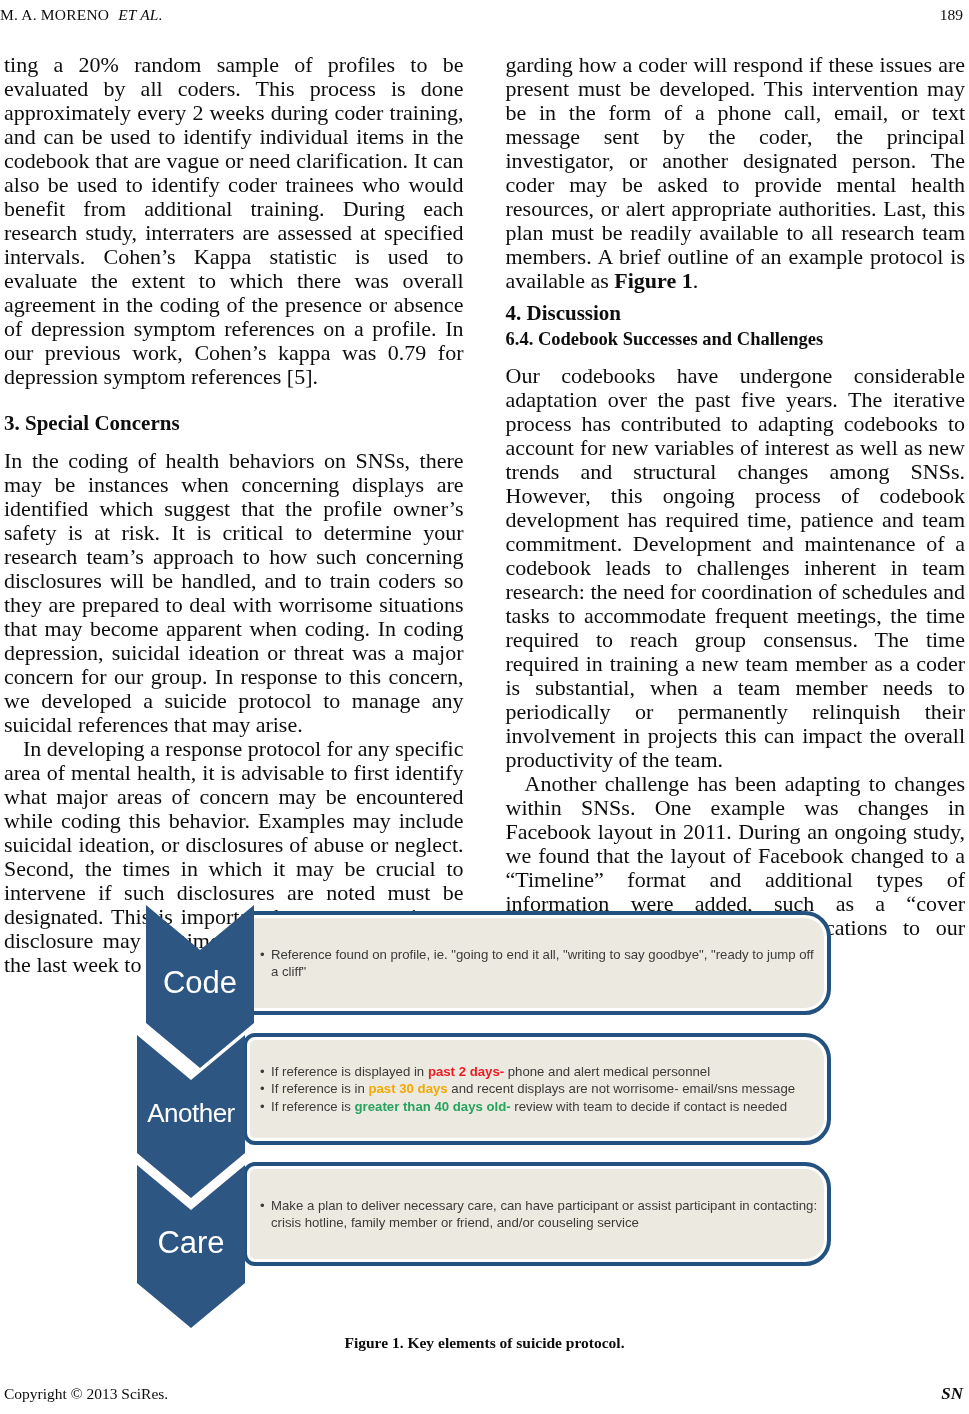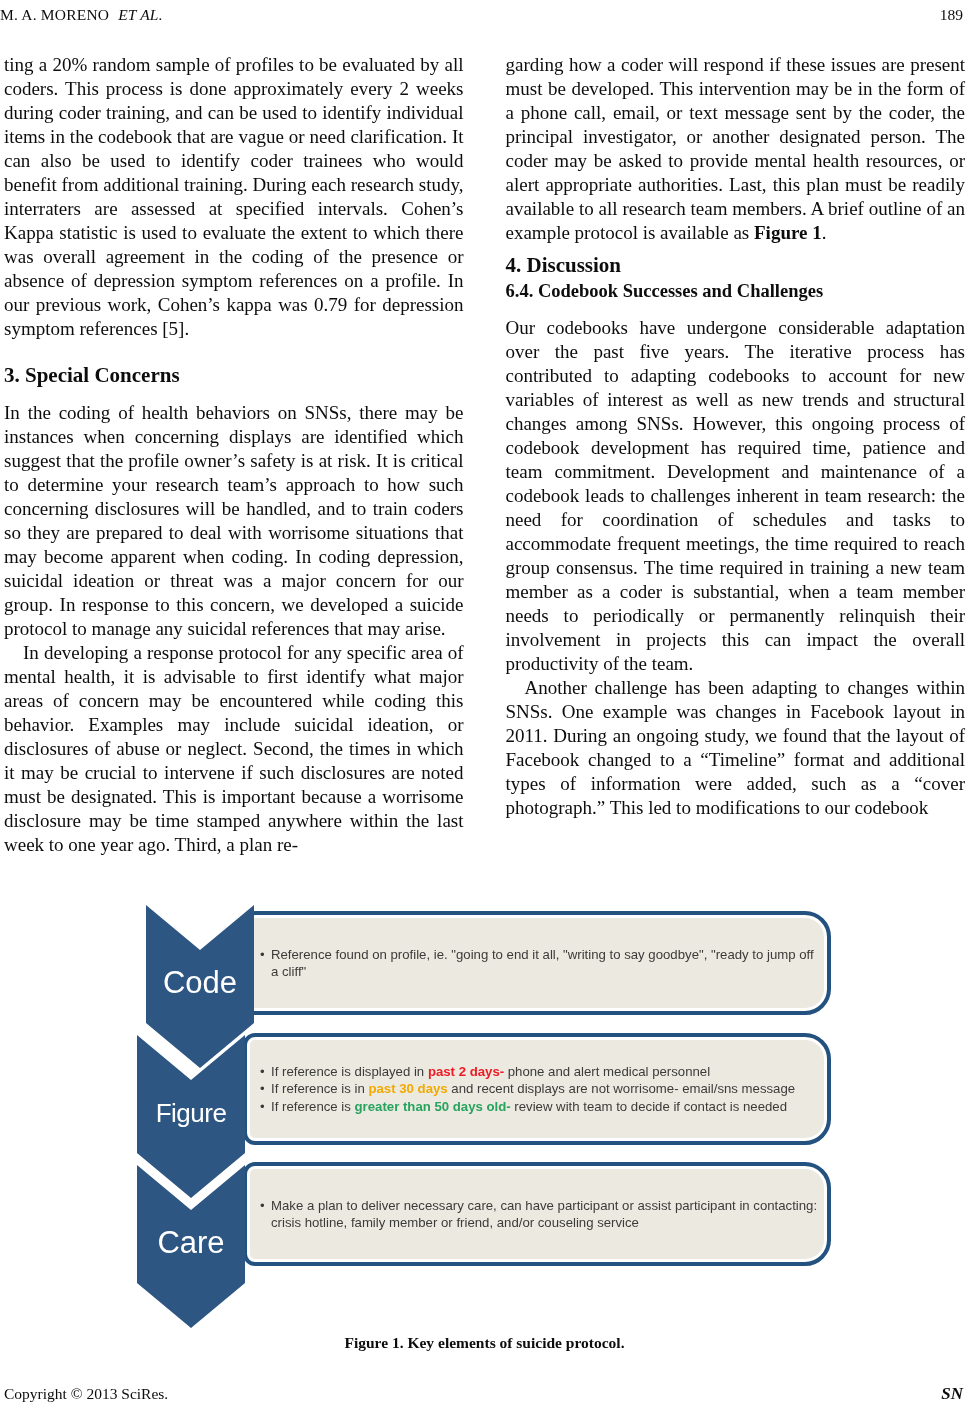--- a/index.html
+++ b/index.html
@@ -11,21 +11,21 @@
     color:#0d0d0d;
     overflow:hidden;
   }
   
   .header{position:absolute;top:6px;left:0;right:0;font-size:15.5px;letter-spacing:.2px;}
   .header .etal{font-style:italic;margin-left:9px;}
   .page-num{position:absolute;top:6px;right:6px;font-size:15.5px;}
   
   .columns{position:absolute;top:53px;left:4px;right:4px;display:flex;gap:42px;}
   .col{flex:1 1 0;min-width:0;}
-  .body-p{margin:0;font-size:19px;line-height:24px;text-align:justify;}
+  .body-p{margin:0;font-size:22px;line-height:24px;text-align:justify;}
   .body-p.indent{text-indent:19px;}
   .h-sec{margin:21px 0 13px;font-size:21px;line-height:26px;font-weight:bold;}
   .h-sec.first-right{margin-top:7px;margin-bottom:2px;}
   .h-sub{margin:0 0 13px;font-size:18.5px;line-height:23px;font-weight:bold;}
   .bold-inline{font-weight:bold;}
   
   .figure{position:absolute;left:131px;top:903px;width:724px;height:432px;}
   .fig-item{position:absolute;left:0;width:100%;}
   .chevron{position:absolute;left:6px;width:108px;height:163px;z-index:2;}
   .chevron svg{display:block;width:108px;height:163px;color:var(--chevron-blue,#2d5682);}
@@ -107,27 +107,27 @@
           <li><span>Reference found on profile, ie. "going to end it all, "writing to say goodbye", "ready to jump off a cliff"</span></li>
         </ul>
       </div>
     </div>
 
     <div class="fig-item fi-1">
       <div class="chevron">
         <svg viewBox="0 0 108 163" preserveAspectRatio="none" aria-hidden="true">
             <polygon points="0,0 54,45 108,0 108,118 54,163 0,118" fill="currentColor"></polygon>
           </svg>
-        <div class="chev-label">Figure</div>
+        <div class="chev-label">Another</div>
       </div>
       <div class="fig-box">
         <ul>
           <li><span>If reference is displayed in </span><span class="seg-red">past 2 days-</span><span> phone and alert medical personnel</span></li>
           <li><span>If reference is in </span><span class="seg-amber">past 30 days</span><span> and recent displays are not worrisome- email/sns message</span></li>
-          <li><span>If reference is </span><span class="seg-green">greater than 50 days old-</span><span> review with team to decide if contact is needed</span></li>
+          <li><span>If reference is </span><span class="seg-green">greater than 40 days old-</span><span> review with team to decide if contact is needed</span></li>
         </ul>
       </div>
     </div>
 
     <div class="fig-item fi-2">
       <div class="chevron">
         <svg viewBox="0 0 108 163" preserveAspectRatio="none" aria-hidden="true">
             <polygon points="0,0 54,45 108,0 108,118 54,163 0,118" fill="currentColor"></polygon>
           </svg>
         <div class="chev-label">Care</div>

